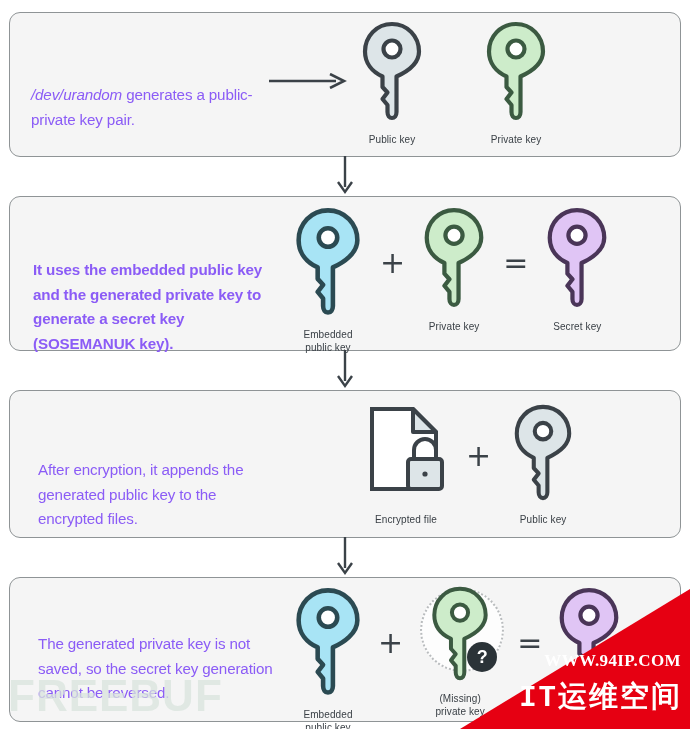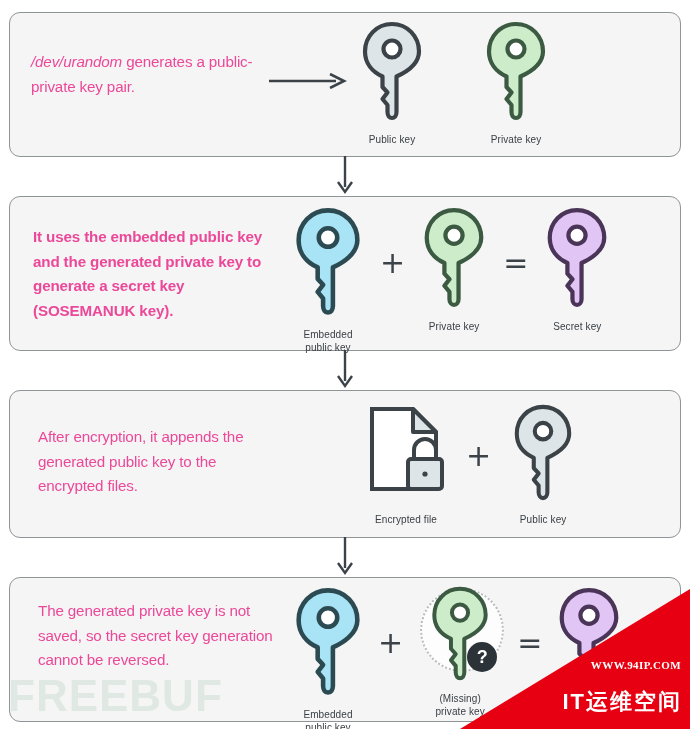--- a/index.html
+++ b/index.html
@@ -35,22 +35,23 @@
     align-items: center;
   }
   #panel-1 { top: 12px;  height: 145px; }
   #panel-2 { top: 196px; height: 155px; }
   #panel-3 { top: 390px; height: 148px; }
   #panel-4 { top: 577px; height: 145px; }
 
   .panel-text {
     font-size: 15.2px;
     line-height: 1.62;
-    color: #ec4899;
+    color: #8b5cf6;
     letter-spacing: -0.15px;
+    margin-top: 33px;
   }
   .panel-text em { font-style: italic; }
 
   
   .p1-text {
     position: absolute;
     left: 31px;
     top: 50px;
     width: 235px;
   }
@@ -216,35 +217,35 @@
     position: absolute;
     inset: 0;
     background: #e60012;
     clip-path: polygon(100% 0, 100% 100%, 0 100%);
   }
   #wm-url {
     position: absolute;
     right: 9px;
     bottom: 58px;
     color: #ffffff;
-    font-size: 11px;
+    font-size: 17px;
     font-weight: bold;
     letter-spacing: 0.4px;
     font-family: "Liberation Serif", serif;
     margin-left: 28px;
   }
   #wm-cn {
     position: absolute;
     right: 8px;
     bottom: 12px;
     color: #ffffff;
-    font-size: 22px;
+    font-size: 29px;
     font-weight: bold;
     letter-spacing: 2px;
-    font-family: Liberation Sans, sans-serif;
+    font-family: Liberation Mono, monospace;
   }
 </style>
 </head>
 <body>
 
 <div id="stage">
 
   <div class="panel" id="panel-1"></div>
 
   <div class="panel-text p1-text">

